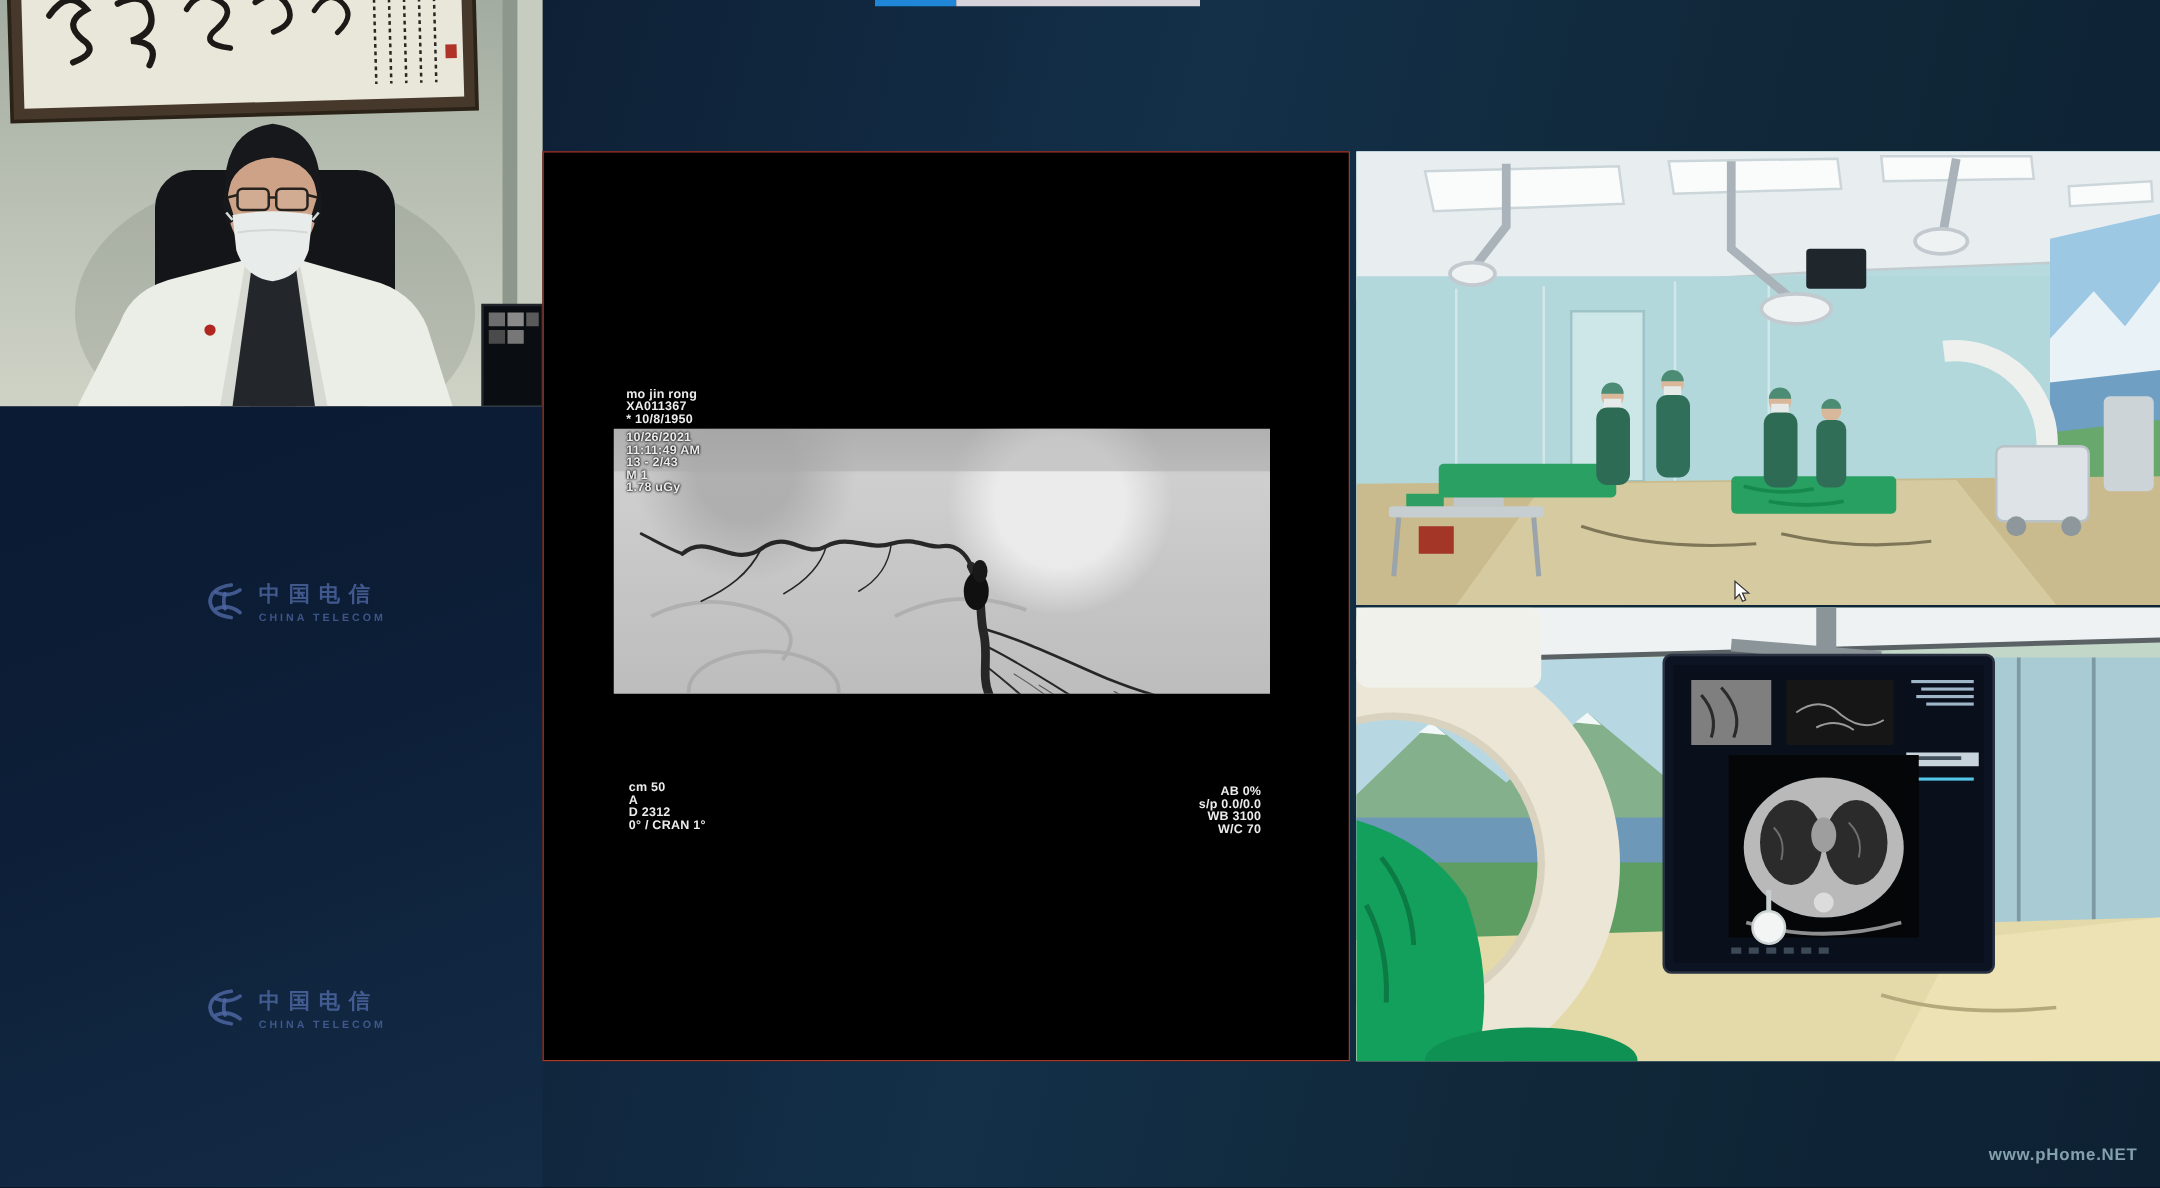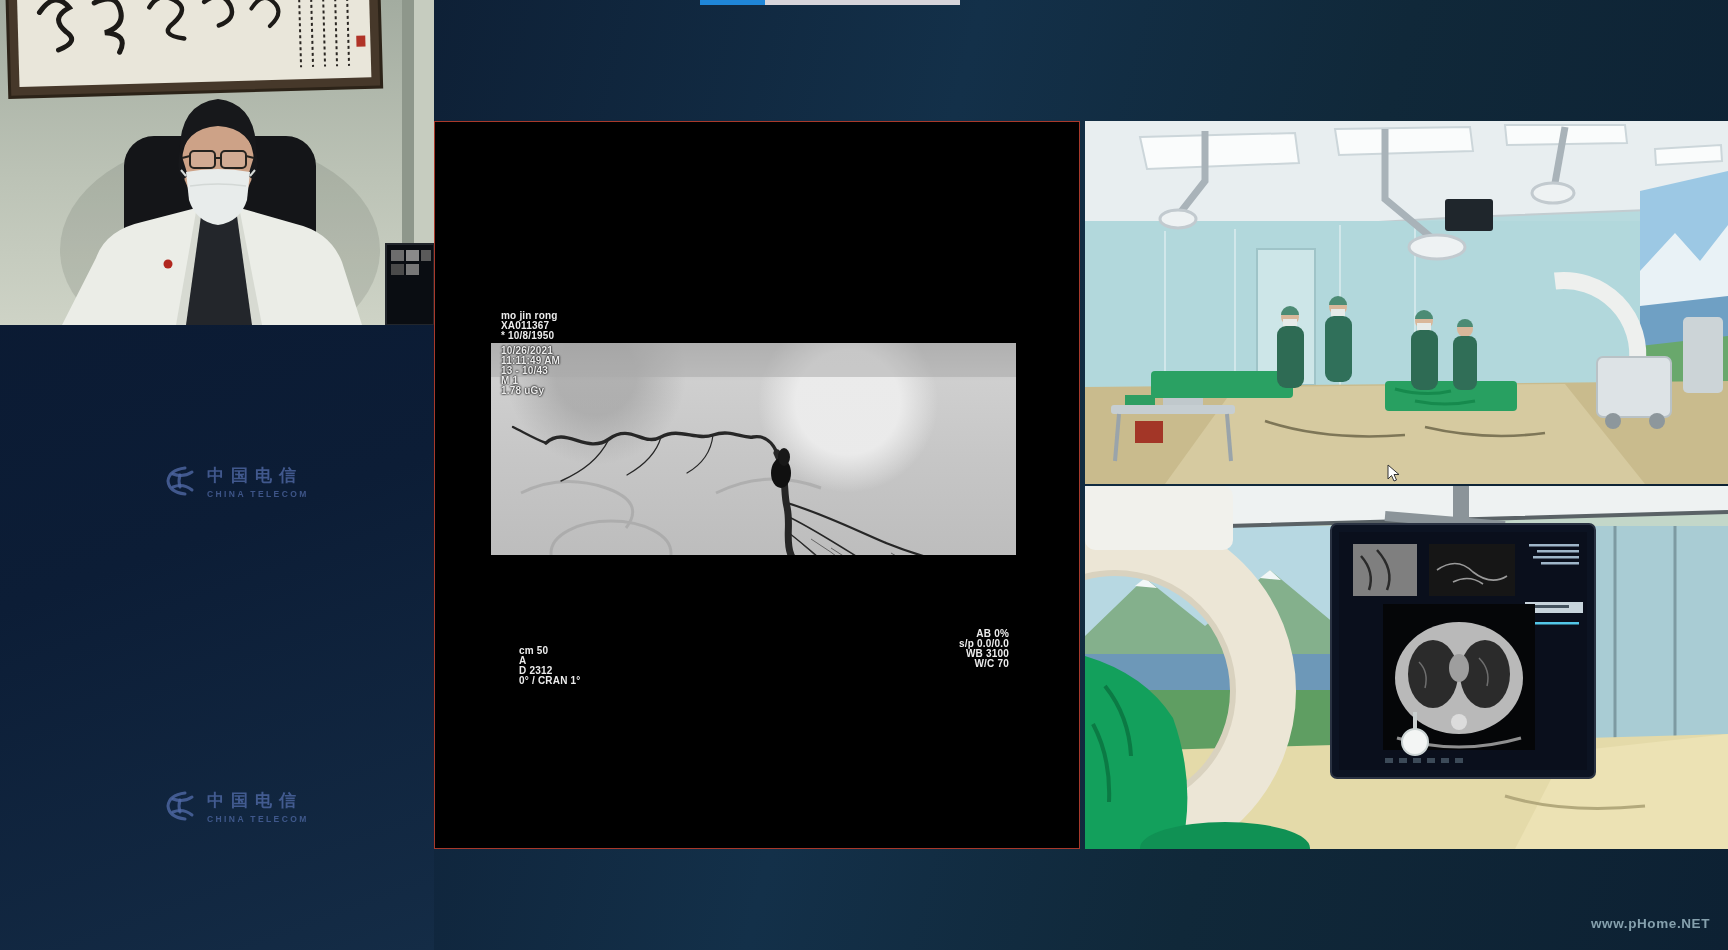--- a/index.html
+++ b/index.html
@@ -206,27 +206,27 @@
       <div class="abs dtext r" style="right:22px; top:258px;">EE 15%</div>
     </div>
 
     <div class="abs" style="left:66px; top:189px;">
       <div class="dtext">mo jin rong</div>
       <div class="dtext">XA011367</div>
       <div class="dtext">* 10/8/1950</div>
       <div class="gap"></div>
       <div class="dtext">10/26/2021</div>
       <div class="dtext">11:11:49 AM</div>
-      <div class="dtext">13 - 10/43</div>
+      <div class="dtext">13 - 2/43</div>
       <div class="dtext">M 1</div>
       <div class="dtext">1.78 uGy</div>
     </div>
 
 
-    <div class="abs" style="left:68px; top:524px;margin-left:16px;">
+    <div class="abs" style="left:68px; top:504px;">
       <div class="dtext">cm 50</div>
       <div class="dtext">A</div>
       <div class="dtext">D 2312</div>
       <div class="dtext">0° / CRAN 1°</div>
     </div>
 
     <div class="abs r" style="right:70px; top:507px; width:160px;">
       <div class="dtext r">AB 0%</div>
       <div class="dtext r">s/p 0.0/0.0</div>
       <div class="dtext r">WB 3100</div>

